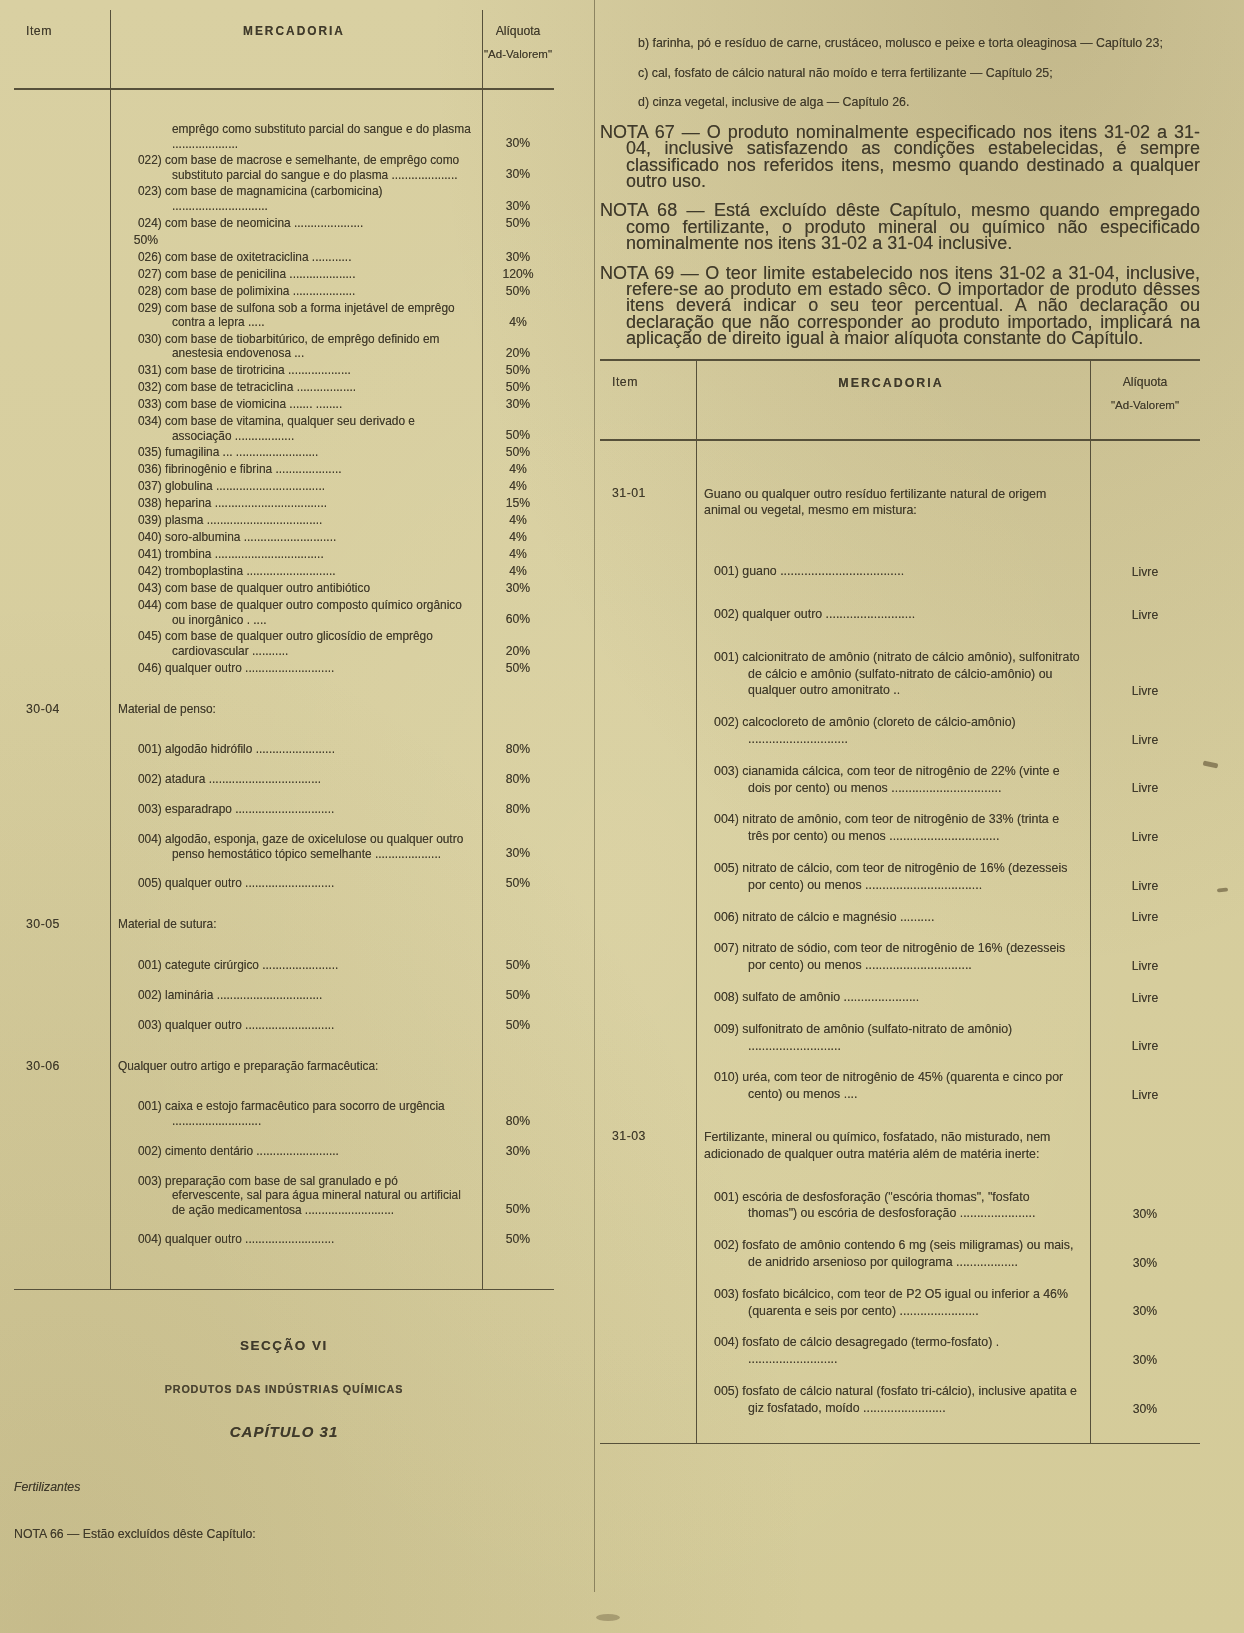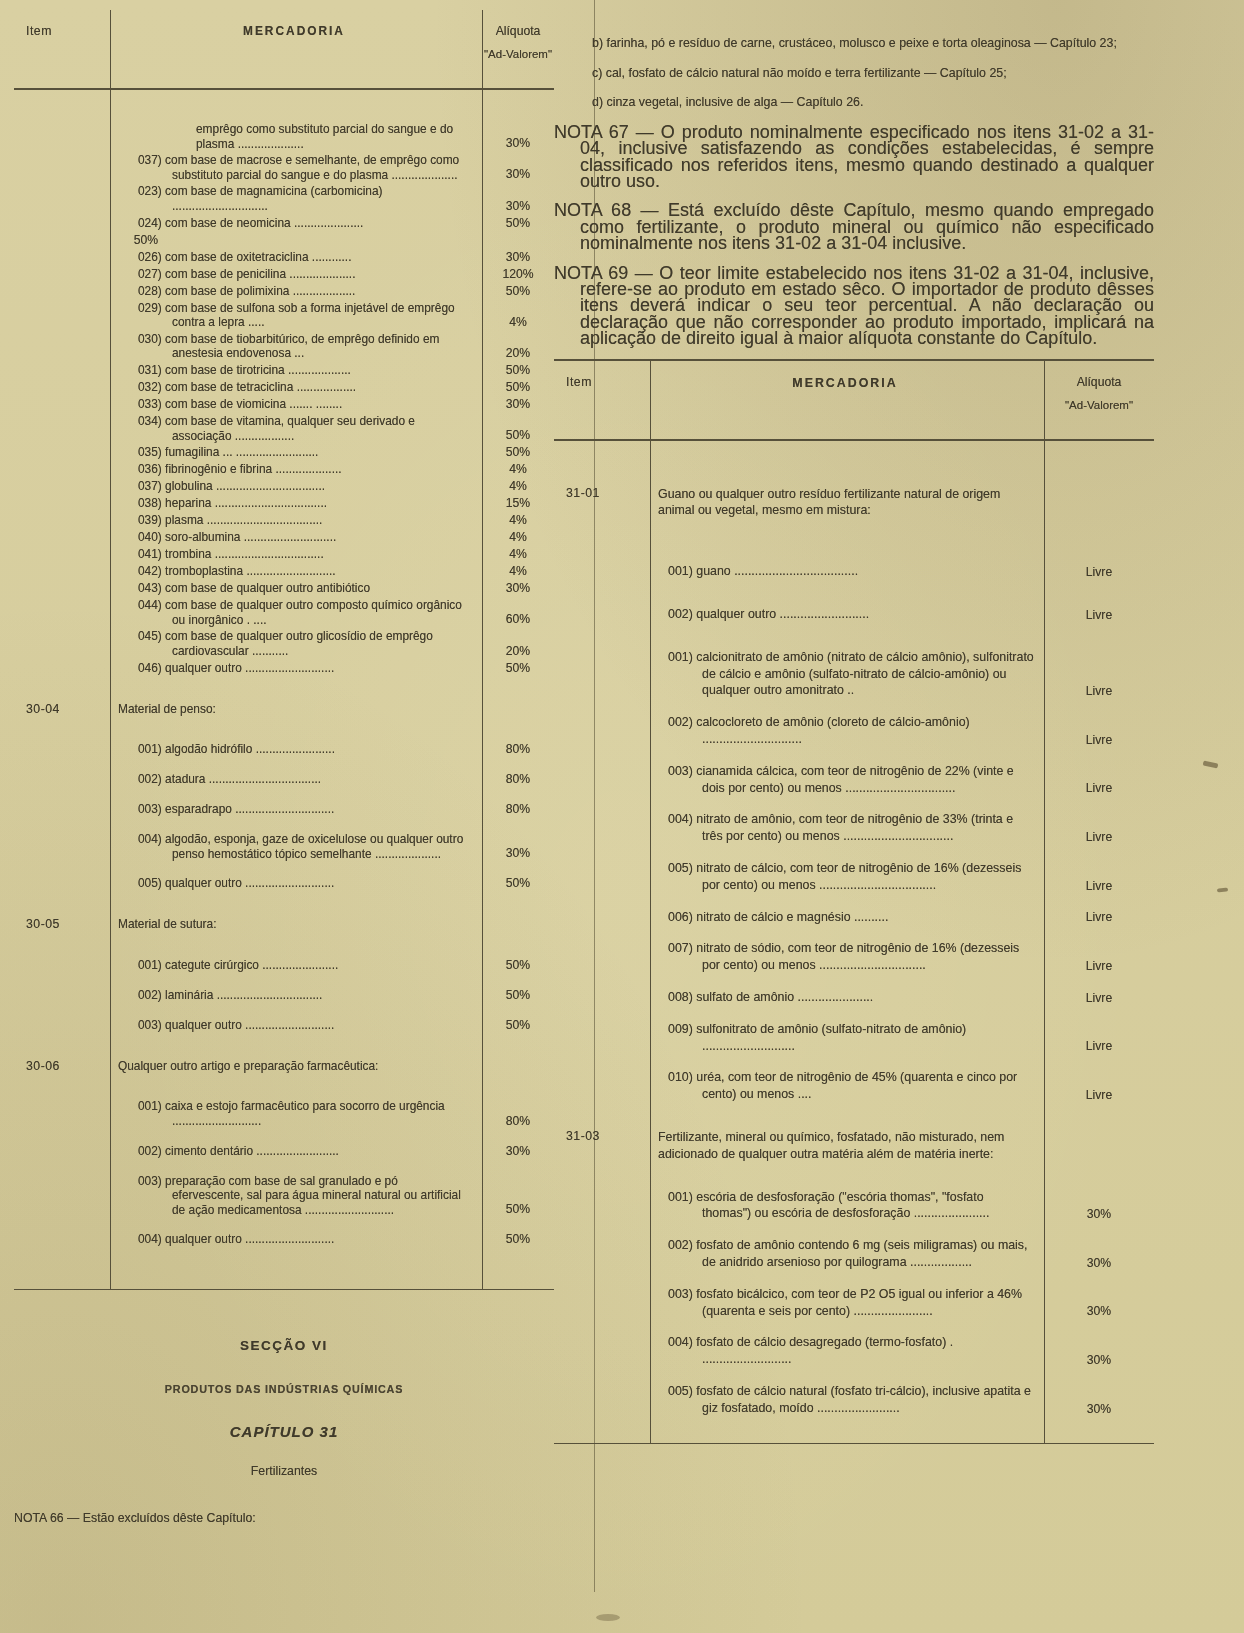--- a/index.html
+++ b/index.html
@@ -10,21 +10,21 @@
     color: #3f3a2b;
     background:
       radial-gradient(ellipse at 85% 0%, rgba(110,90,50,.20), transparent 42%),
       radial-gradient(ellipse at 5% 100%, rgba(110,90,50,.14), transparent 45%),
       radial-gradient(ellipse at 50% 55%, rgba(255,250,220,.10), transparent 60%),
       linear-gradient(#d9d0a2, #d4cb99);
     overflow: hidden;
     position: relative;
     text-shadow: 0 0 .5px rgba(60,50,30,.55);
   }
-  .page { display: flex; padding: 10px 14px 0 14px; height: 1620px; position: relative; }
+  .page { display: flex; gap: 46px; padding: 10px 14px 0 14px; height: 1620px; position: relative; }
   .col { flex: none; position: relative; }
   .col-left  { width: 540px; }
   .col-right { width: 600px; }
 
   .col-divider {
     position: absolute; left: 594px; top: 0; height: 1592px; width: 1px;
     background: rgba(82,74,50,.55);
   }
 
   
@@ -54,31 +54,31 @@
   .trow.g1 { margin-top: 15px; }
   .trow.g2 { margin-top: 26px; }
   .trow.g3 { margin-top: 44px; }
   .trow .c-item { align-self: flex-start; }
   .trow .c-val  { align-self: flex-end; padding-bottom: 1px; }
 
   .tleft  .c-desc { font-size: 11.9px; line-height: 14.6px; }
   .tright .c-desc { font-size: 12.4px; line-height: 16.8px; }
 
   .tleft  .c-desc.sub  { padding-left: 62px; text-indent: -34px; }
-  .tleft  .c-desc.cont { padding-left: 86px; }
+  .tleft  .c-desc.cont { padding-left: 62px; }
   .tleft  .c-desc.head { padding-left: 8px; }
   .tright .c-desc.sub  { padding-left: 52px; text-indent: -34px; }
   .tright .c-desc.head { padding-left: 8px; }
 
   
   .footer { padding-top: 6px; }
   .sec-title { margin-top: 42px; text-align: center; font-weight: bold; font-size: 13.5px; letter-spacing: 1.5px; }
   .sec-sub   { margin-top: 30px; text-align: center; font-size: 10.8px; letter-spacing: .8px; font-weight: bold; color: #4a4432; }
   .chap      { margin-top: 28px; text-align: center; font-style: italic; font-weight: bold; font-size: 15px; letter-spacing: 1px; }
-  .chap-name { margin-top: 24px; text-align: center; font-size: 12.3px; }
+  .chap-name { margin-top: 40px; font-style: italic; font-size: 12.3px; }
   .nota66    { margin-top: 32px; font-size: 12.3px; line-height: 16.5px; }
   .la        { margin-top: 4px; padding-left: 46px; text-indent: -22px; font-size: 12.3px; line-height: 16.5px; max-width: 520px; }
 
   
   .notes { padding-top: 12px; }
   .lnote { padding-left: 60px; text-indent: -22px; font-size: 12.4px; line-height: 16.6px; margin-top: 13px; text-align: justify; }
   .nota  { padding-left: 26px; text-indent: -26px; font-size: 18px; line-height: 16.4px; margin-top: 13px; text-align: justify; }
 
   
   .art { position: absolute; background: rgba(70,55,30,.5); border-radius: 2px; }
@@ -105,21 +105,21 @@
         </div>
       </div>
       <div class="tbody">
           <div class="trow">
             <div class="c-item"></div>
             <div class="c-desc cont">emprêgo como substituto parcial do sangue e do plasma ....................</div>
             <div class="c-val">30%</div>
           </div>
           <div class="trow">
             <div class="c-item"></div>
-            <div class="c-desc sub">037) com base de macrose e semelhante, de emprêgo como substituto parcial do sangue e do plasma ....................</div>
+            <div class="c-desc sub">022) com base de macrose e semelhante, de emprêgo como substituto parcial do sangue e do plasma ....................</div>
             <div class="c-val">30%</div>
           </div>
           <div class="trow">
             <div class="c-item"></div>
             <div class="c-desc sub">023) com base de magnamicina (carbomicina) .............................</div>
             <div class="c-val">30%</div>
           </div>
           <div class="trow">
             <div class="c-item"></div>
             <div class="c-desc sub">024) com base de neomicina .....................</div>

